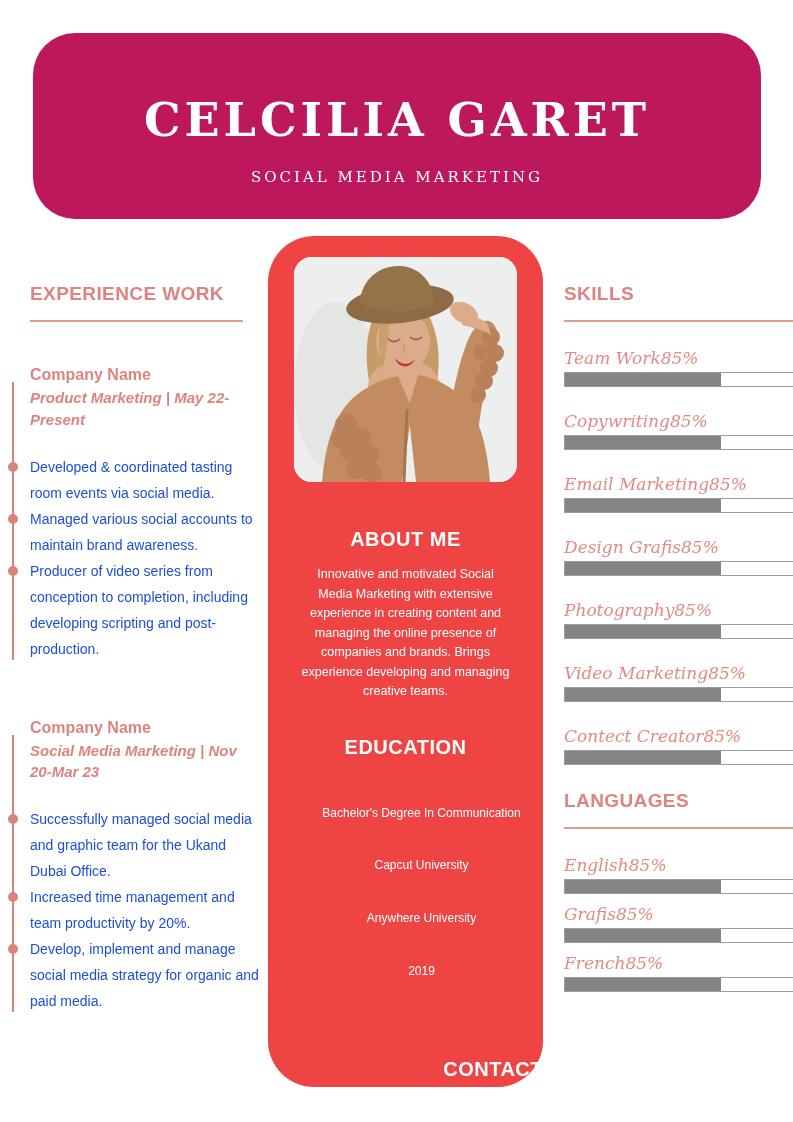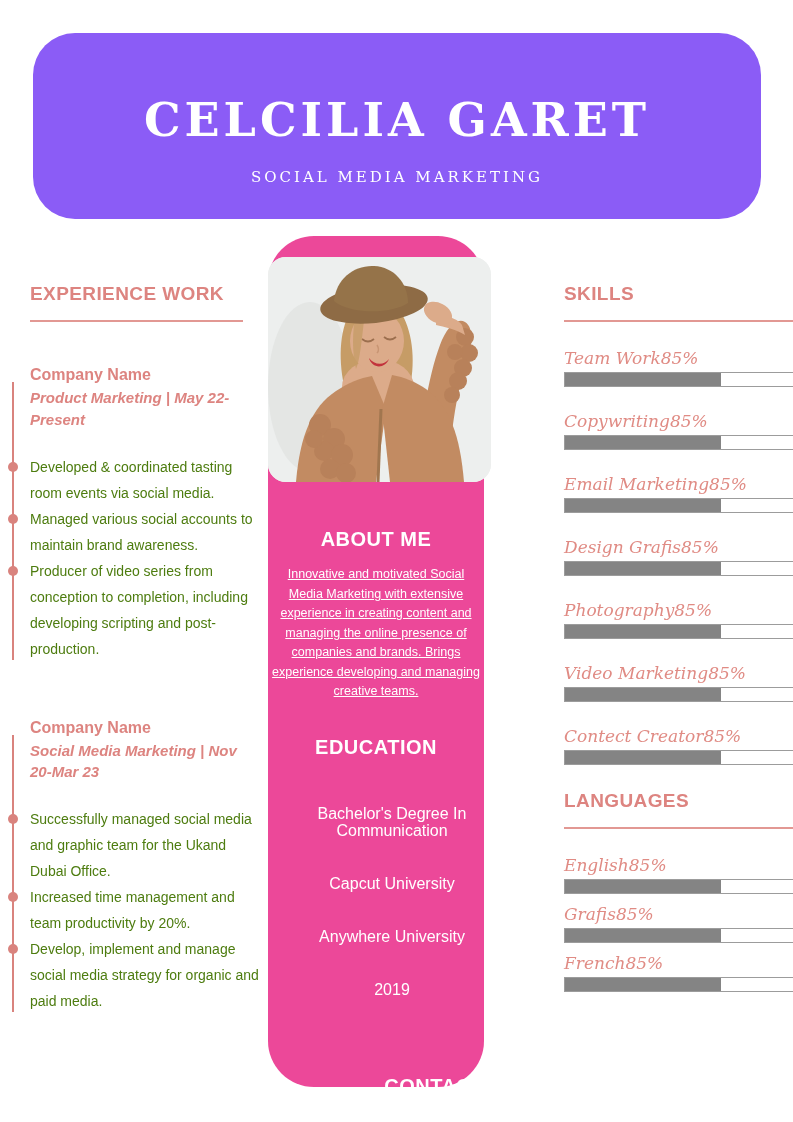--- a/index.html
+++ b/index.html
@@ -1,57 +1,57 @@
 <!DOCTYPE html>
 <html><head>
 <meta charset="utf-8">
 <style>
   html,body{margin:0;padding:0;background:#ffffff;}
   .page{position:relative;width:793px;height:1122px;background:#ffffff;overflow:hidden;
         font-family:"Liberation Sans",sans-serif;}
 
   
   .banner{position:absolute;left:33px;top:33px;width:728px;height:186px;
-          background:#8b5cf6;border-radius:42px;text-align:center;color:#ffffff;}
+          background:#be185d;border-radius:42px;text-align:center;color:#ffffff;}
   .banner h1{margin:60px 0 0;font-family:"DejaVu Serif",serif;font-weight:bold;
              font-size:46px;letter-spacing:4px;}
   .banner .subtitle{margin-top:21px;font-family:"DejaVu Serif",serif;font-size:15px;
                     letter-spacing:3px;}
 
   
   .col-h{margin:0;font-size:19px;font-weight:bold;color:#dd8480;letter-spacing:0.4px;}
   .rule{height:2px;background:#e29893;margin-top:15px;}
 
   
   .left-col{position:absolute;left:30px;top:283px;width:232px;}
   .left-col .rule{width:213px;}
   .job{position:relative;margin-top:44px;}
   .job + .job{margin-top:57px;}
   .job h3{margin:0;font-size:16px;font-weight:bold;color:#dd8480;}
   .job .meta{margin-top:3px;font-size:15px;font-weight:bold;font-style:italic;
              color:#dd8480;line-height:1.45;}
-  .job ul{list-style:none;margin:23px 0 0;padding:0;font-size:14px;color:#4d7c0f;
+  .job ul{list-style:none;margin:23px 0 0;padding:0;font-size:14px;color:#1d4ed8;
           line-height:26px;}
   .job li{position:relative;}
   .job li::before{content:"";position:absolute;left:-22px;top:8px;width:10px;height:10px;
                   border-radius:50%;background:#d9837e;}
   .vline{position:absolute;left:-18px;top:16px;bottom:2px;width:2px;background:#d9837e;}
 
   
-  .panel{position:absolute;left:268px;top:236px;width:216px;height:851px;
-         background:#ec4899;border-radius:46px;color:#ffffff;text-align:center;}
+  .panel{position:absolute;left:268px;top:236px;width:275px;height:851px;
+         background:#ef4444;border-radius:46px;color:#ffffff;text-align:center;}
   .photo{margin:21px auto 0;width:223px;height:225px;border-radius:18px;overflow:hidden;
          background:#edefee;}
   .photo svg{display:block;}
   .panel h3{margin:0;font-size:20px;font-weight:bold;letter-spacing:0.5px;}
   .panel .about-h{margin-top:46px;}
-  .panel p{margin:14px auto 17px;width:212px;font-size:12.5px;line-height:1.56;text-decoration:underline;}
+  .panel p{margin:14px auto 17px;width:212px;font-size:12.5px;line-height:1.56;}
   .panel .edu-h{margin-top:34px;}
   .panel .contact-h{margin-top:42px;text-align:right;}
-  .lines{margin-top:11px;font-size:16px;line-height:17.6px;white-space:pre-wrap;padding-left:32px;}
+  .lines{margin-top:11px;font-size:12px;line-height:17.6px;white-space:pre-wrap;padding-left:32px;}
 
   
   .right-col{position:absolute;left:564px;top:283px;width:230px;}
   .right-col .rule{width:230px;}
   .meter-list{margin-top:26px;}
   .meter{margin-bottom:24px;}
   .langs .meter{margin-bottom:10px;}
   .meter-head{display:flex;justify-content:flex-start;align-items:baseline;
               font-family:"DejaVu Serif",serif;font-style:italic;font-size:17px;
               color:#e08b84;}

